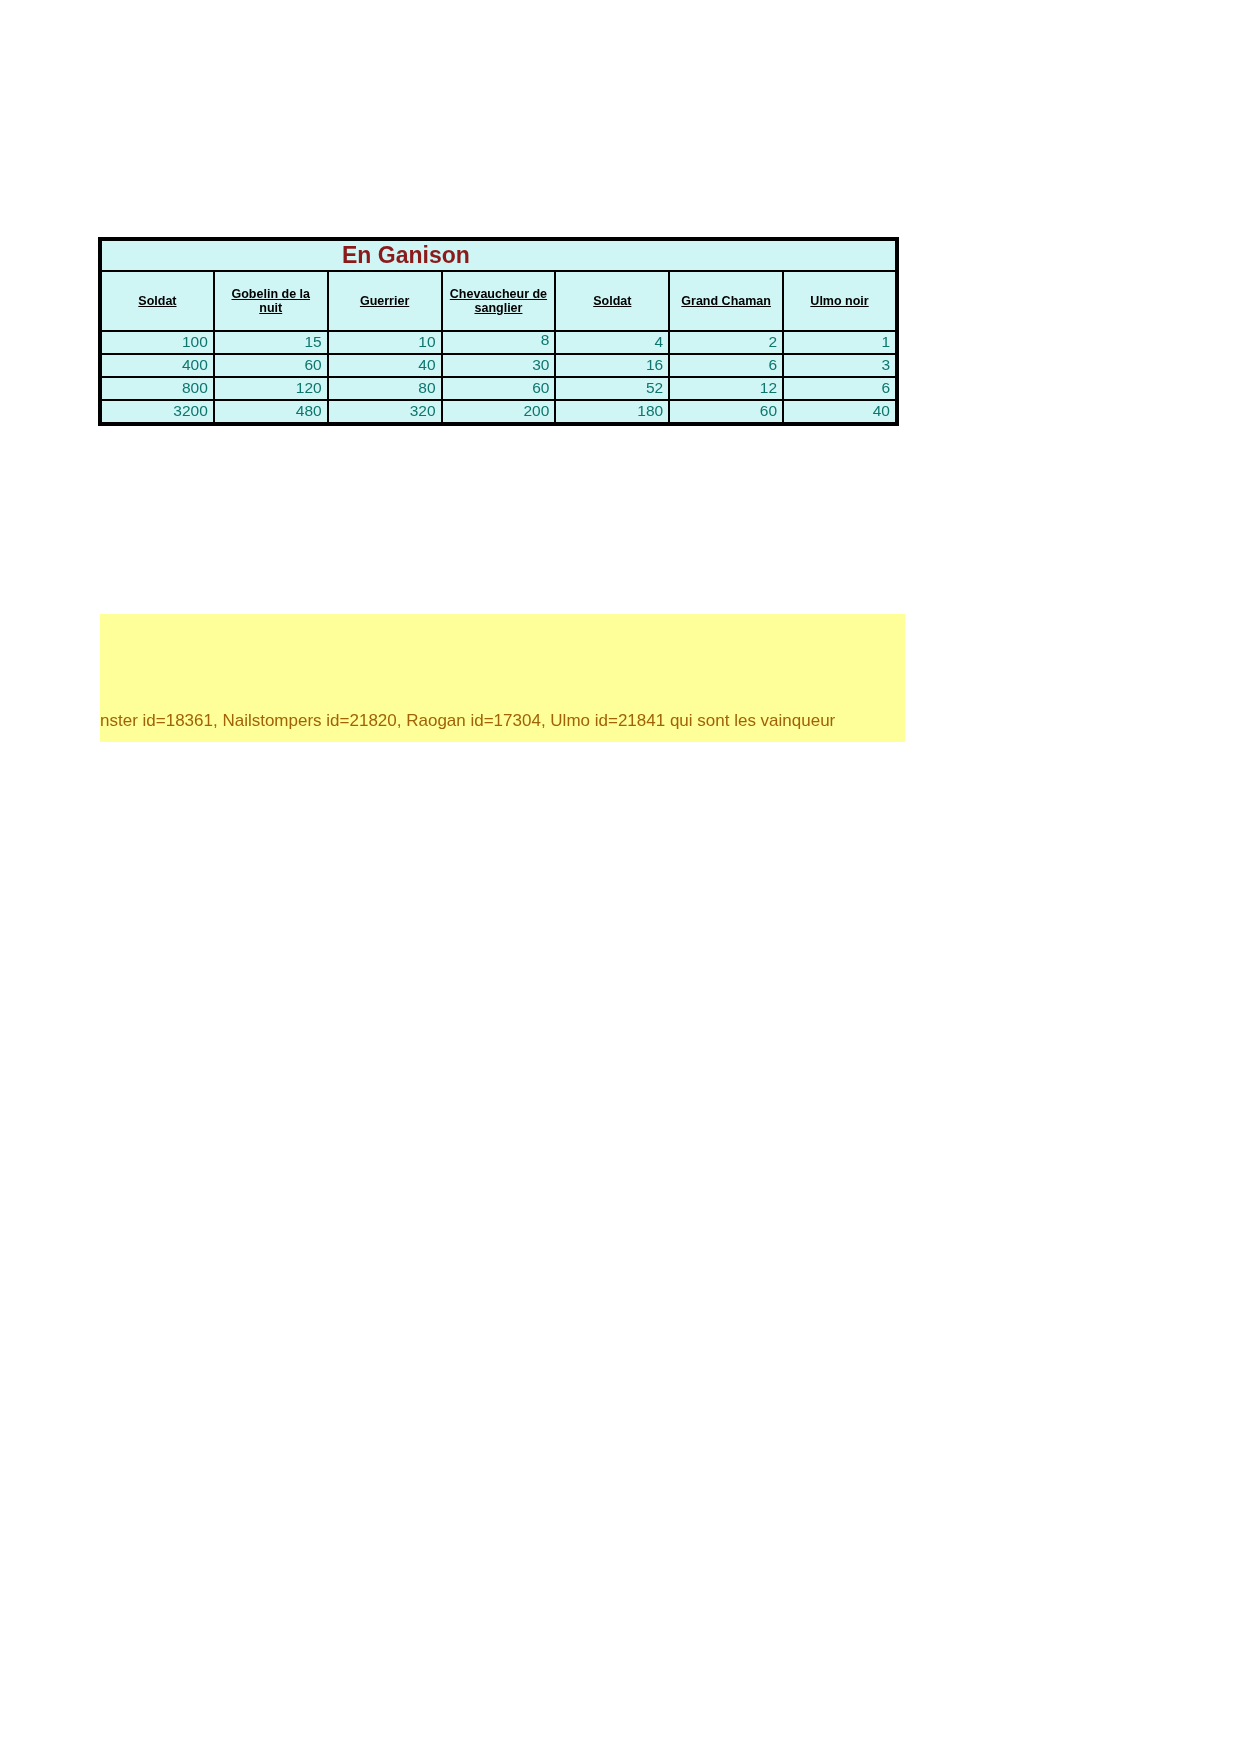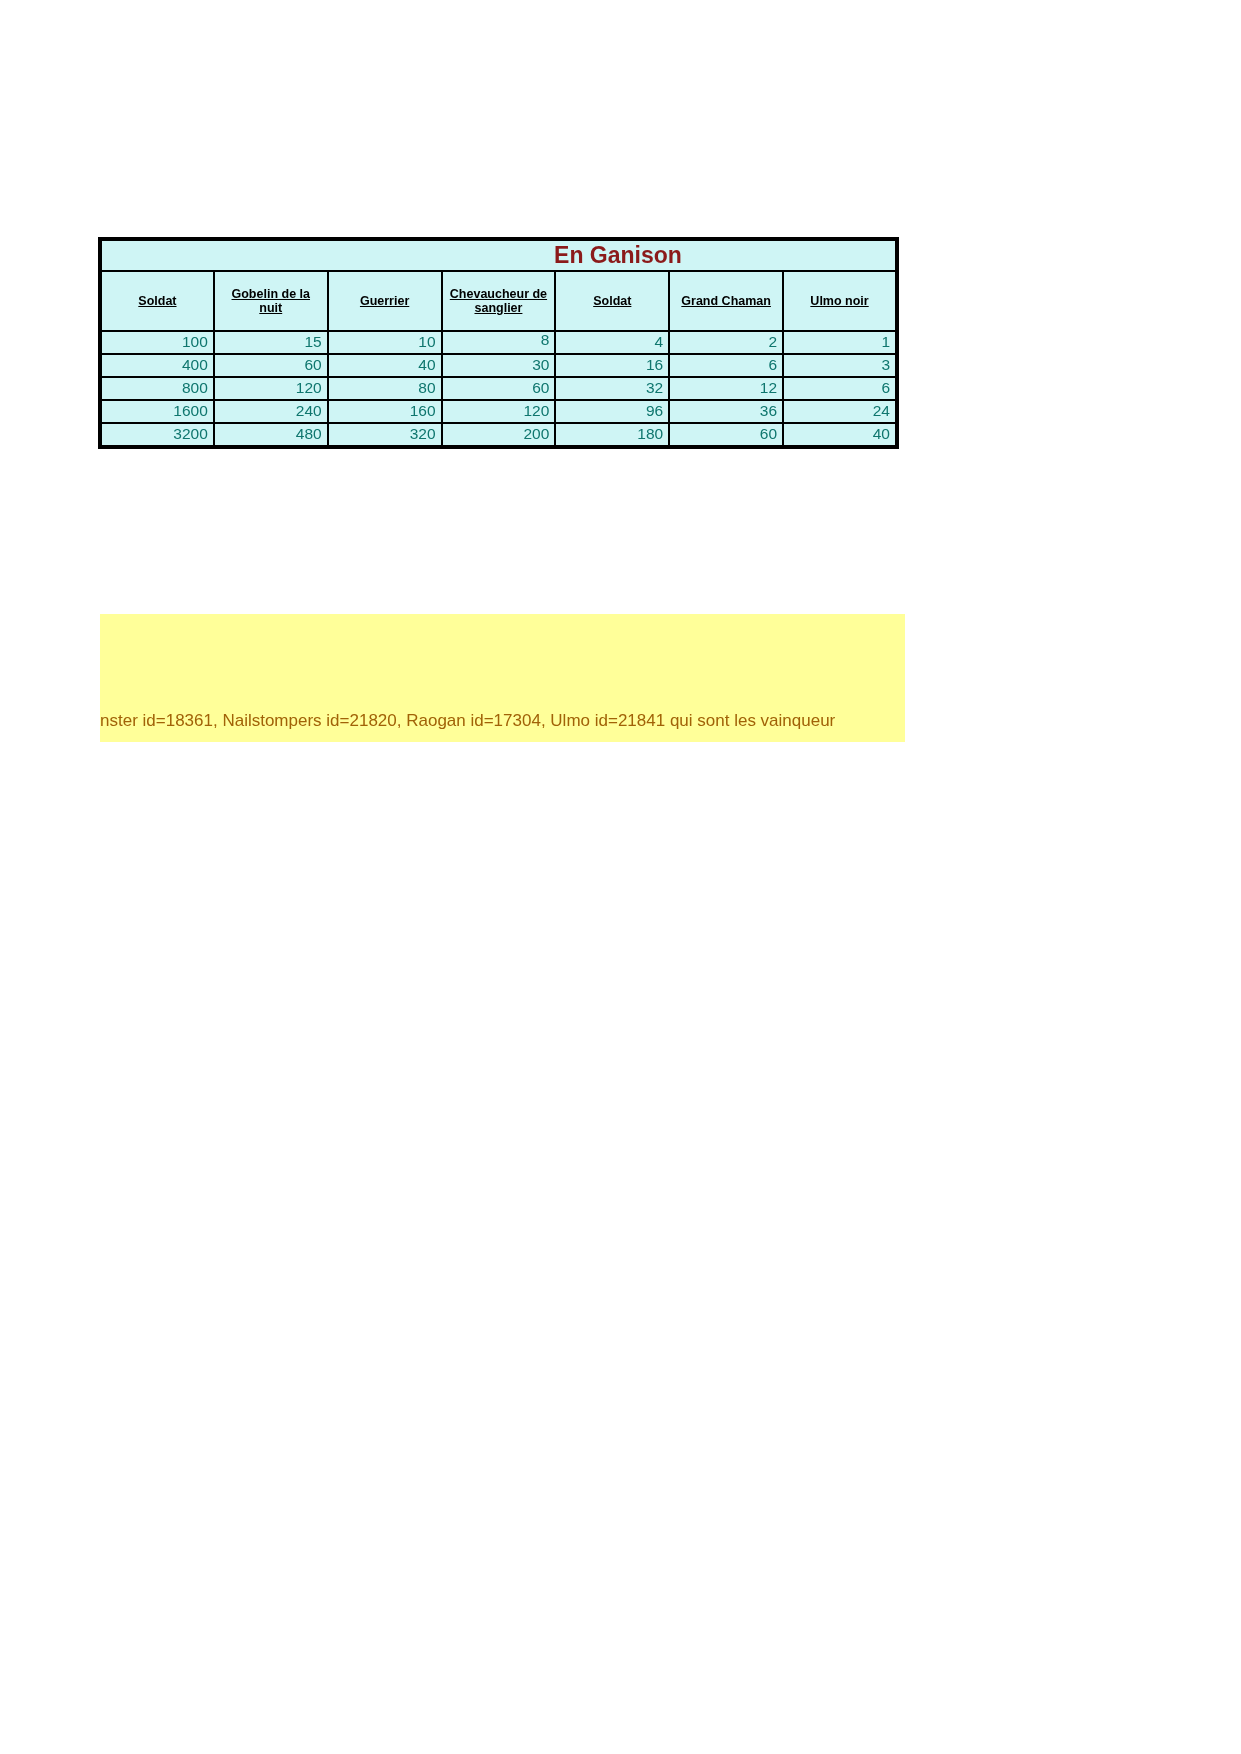--- a/index.html
+++ b/index.html
@@ -29,21 +29,21 @@
     background: var(--cell-bg, #cff5f5);
     border: 4px solid #000000;
   }
   table.garrison th,
   table.garrison td {
     border: 2px solid #000000;
     overflow: hidden;
   }
   td.title-cell {
     height: 27px;
-    text-align: center;
+    text-align: left;
     padding-left: 240px; 
     font-size: 23px;
     font-weight: bold;
     color: var(--title-color, #8b1a1a);
     vertical-align: middle;
   }
   table.garrison th {
     height: 58px;
     font-size: 12.5px;
     font-weight: bold;
@@ -123,32 +123,23 @@
             <td class="num">30</td>
             <td class="num">16</td>
             <td class="num">6</td>
             <td class="num">3</td>
           </tr>
           <tr>
             <td class="num">800</td>
             <td class="num">120</td>
             <td class="num">80</td>
             <td class="num">60</td>
-            <td class="num">32</td>
+            <td class="num">52</td>
             <td class="num">12</td>
             <td class="num">6</td>
-          </tr>
-          <tr>
-            <td class="num">1600</td>
-            <td class="num">240</td>
-            <td class="num">160</td>
-            <td class="num">120</td>
-            <td class="num">96</td>
-            <td class="num">36</td>
-            <td class="num">24</td>
           </tr>
           <tr>
             <td class="num">3200</td>
             <td class="num">480</td>
             <td class="num">320</td>
             <td class="num">200</td>
             <td class="num">180</td>
             <td class="num">60</td>
             <td class="num">40</td>
           </tr>

